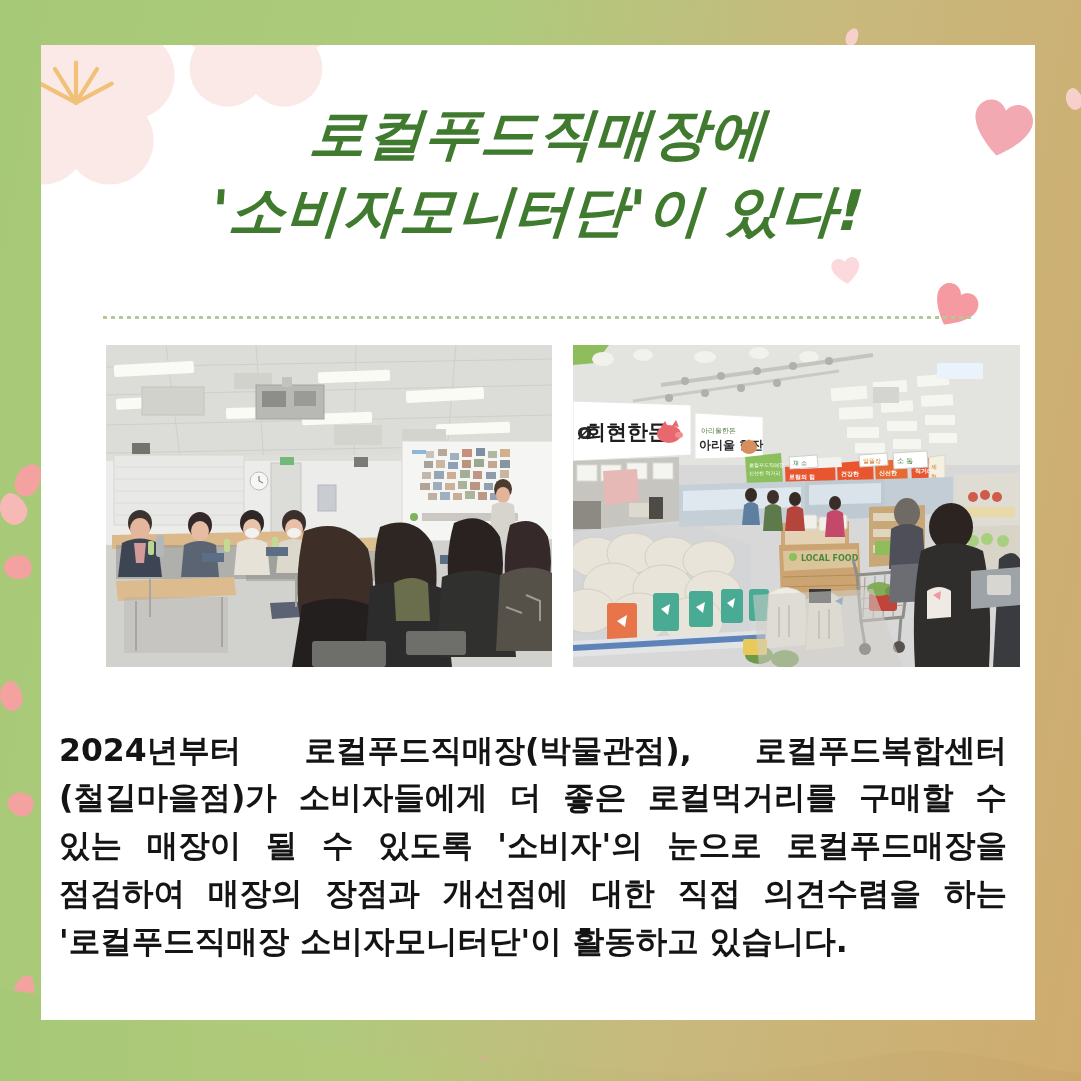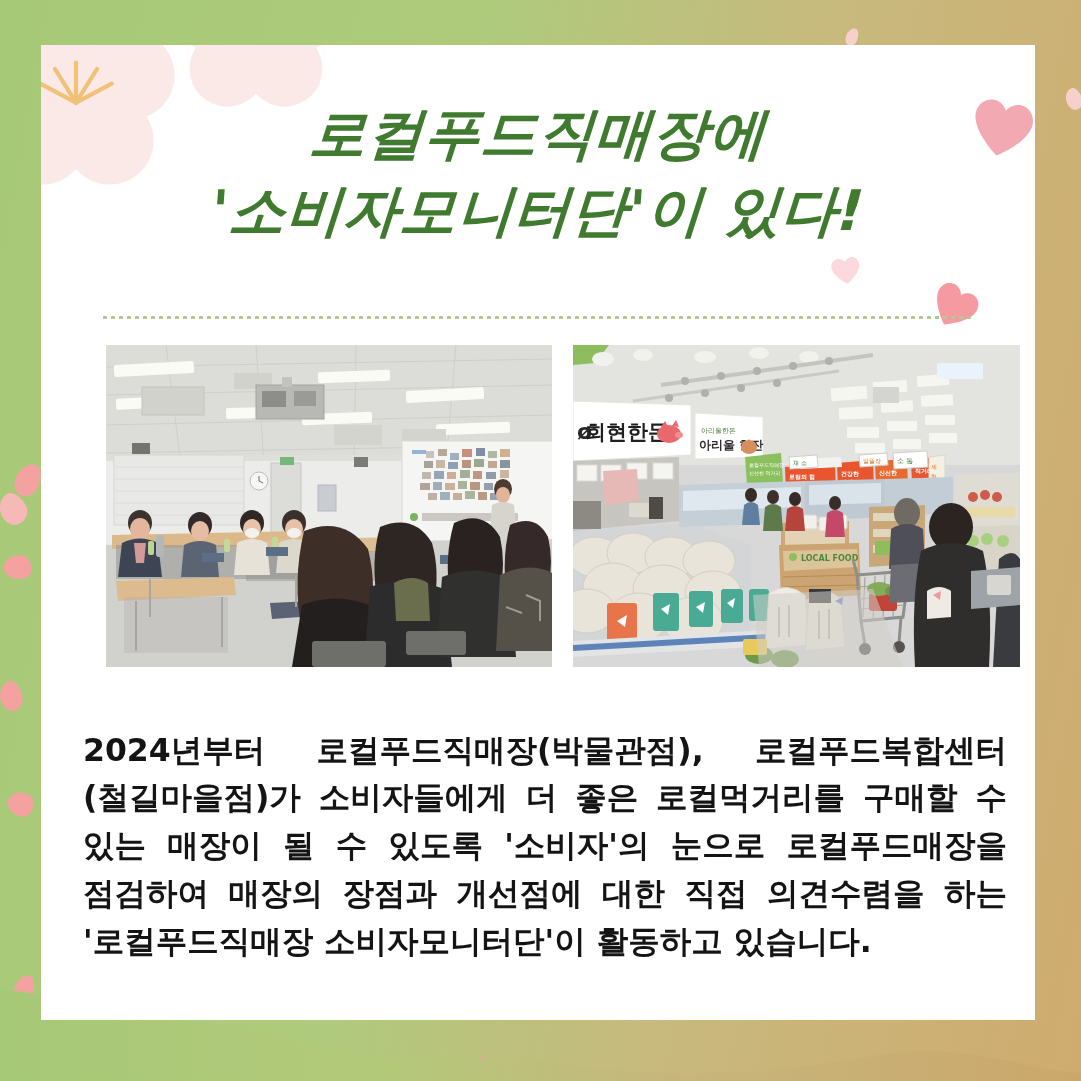--- a/index.html
+++ b/index.html
@@ -107,21 +107,21 @@
     overflow: hidden;
     background: #d8d8d8;
   }
   .photo.left  { width: 446px; height: 322px; }
   .photo.right { width: 447px; height: 322px; }
   .photo-inner { position: absolute; inset: 0; }
 
   
   .body-text {
     position: absolute;
-    left: 42px;
+    left: 18px;
     right: 28px;
     top: 650px;
     color: #141414;
     font-family: "DejaVu Sans", sans-serif;
     font-weight: 700;
     font-size: 31.5px;
     line-height: 1.52;
     text-align: justify;
     text-justify: inter-character;
     word-break: keep-all;

